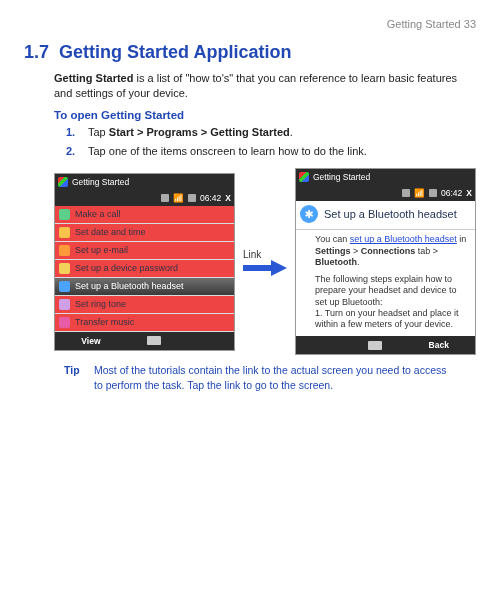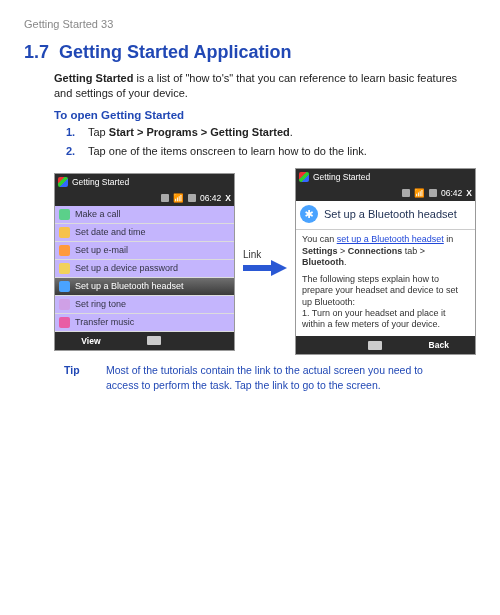--- a/index.html
+++ b/index.html
@@ -8,20 +8,21 @@
     font-family: Arial, Helvetica, sans-serif;
     font-size: 11px;
     background: #fff;
     color: #222;
     width: 500px;
   }
   .page {
     padding: 18px 24px 20px 24px;
   }
   .header-line {
+    text-align: right;
     color: #888;
     font-size: 11px;
     margin-bottom: 4px;
   }
   .section-title {
     color: #2148b5;
     font-weight: bold;
     font-size: 18px;
     margin: 12px 0 8px 0;
   }
@@ -79,21 +80,21 @@
     background: linear-gradient(135deg,#e33 0 35%, #3c3 35% 60%, #36f 60% 100%);
     border-radius: 2px;
     margin-right: 4px;
   }
   .statusbar { justify-content: flex-end; gap: 4px; }
   .softbar { justify-content: space-around; height: 14px; font-weight: bold; align-items: center; }
   .softbar .kbd {
     width: 14px; height: 9px; background: #ccc; border-radius: 1px;
   }
   .list {
-    background: #c4b5fd;
+    background: #ef4444;
   }
   .row {
     display: flex;
     align-items: center;
     gap: 5px;
     padding: 3px 4px;
     border-bottom: 1px solid #dcdcdc;
     color: #334;
   }
   .row .ico {
@@ -109,20 +110,21 @@
   .ico-ring  { background: #cfa0e6; }
   .ico-music { background: #e85ca5; }
   .row.selected {
     background: linear-gradient(#6f6f6f,#3a3a3a);
     color: #fff;
   }
   .detail-body {
     padding: 4px 6px 6px 6px;
     color: #333;
     line-height: 1.25;
+    margin-left: 13px;
   }
   .detail-head {
     display: flex;
     align-items: center;
     gap: 6px;
     padding: 4px 4px 6px 4px;
     border-bottom: 1px solid #ccc;
   }
   .detail-head .bt-ico {
     width: 18px; height: 18px; border-radius: 9px;
@@ -142,21 +144,21 @@
     gap: 2px;
   }
   .link-label {
     font-size: 10px; color: #333;
   }
   .link-connector {
     display:flex; flex-direction:column; align-items:center;
   }
   .tip-row {
     display: flex;
-    gap: 20px;
+    gap: 8px;
     margin: 8px 0 0 40px;
     color: #2148b5;
     font-size: 10.5px;
     line-height: 1.35;
   }
   .tip-label { font-weight: bold; min-width: 22px; }
   .tip-text  { flex: 1; margin-right: 18px; }
   .status-ic { display:inline-block; width:8px; height:8px; background:#aaa; border-radius:1px;}
   .status-x  { font-weight:bold; }
   .big-arrow {

